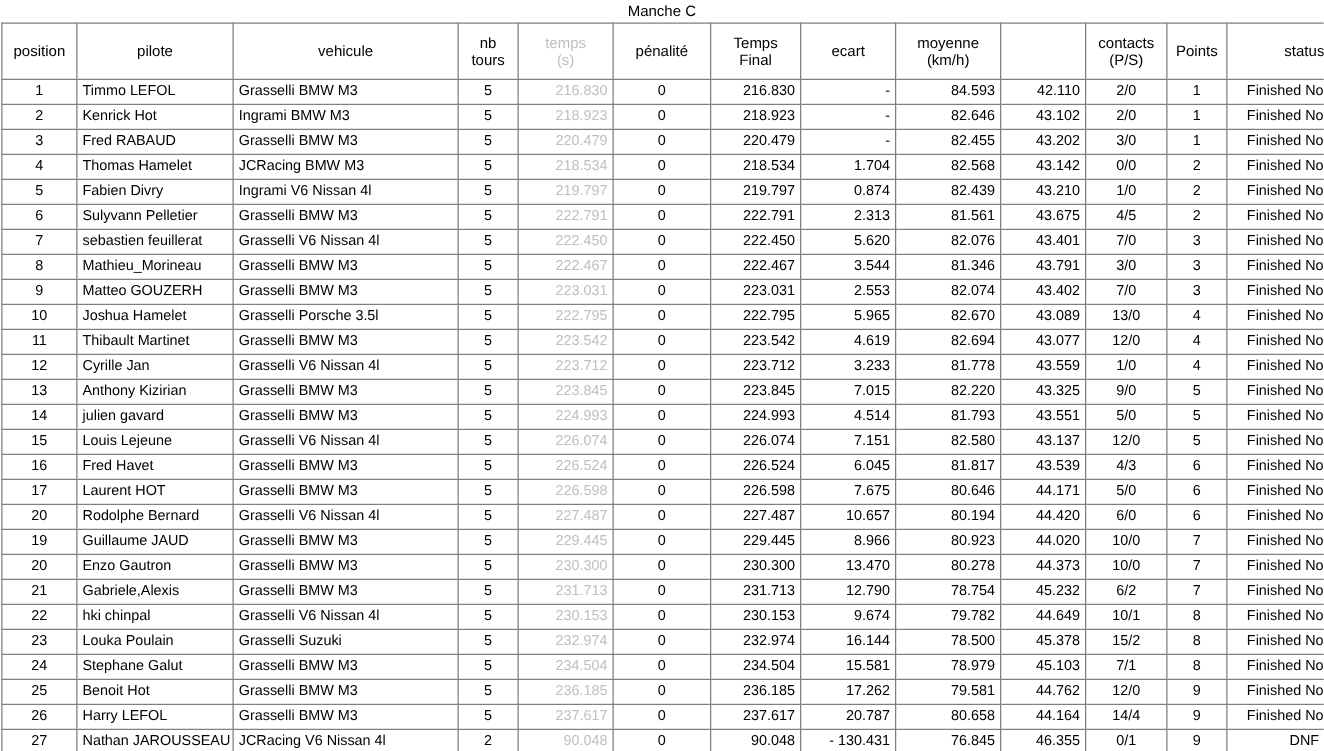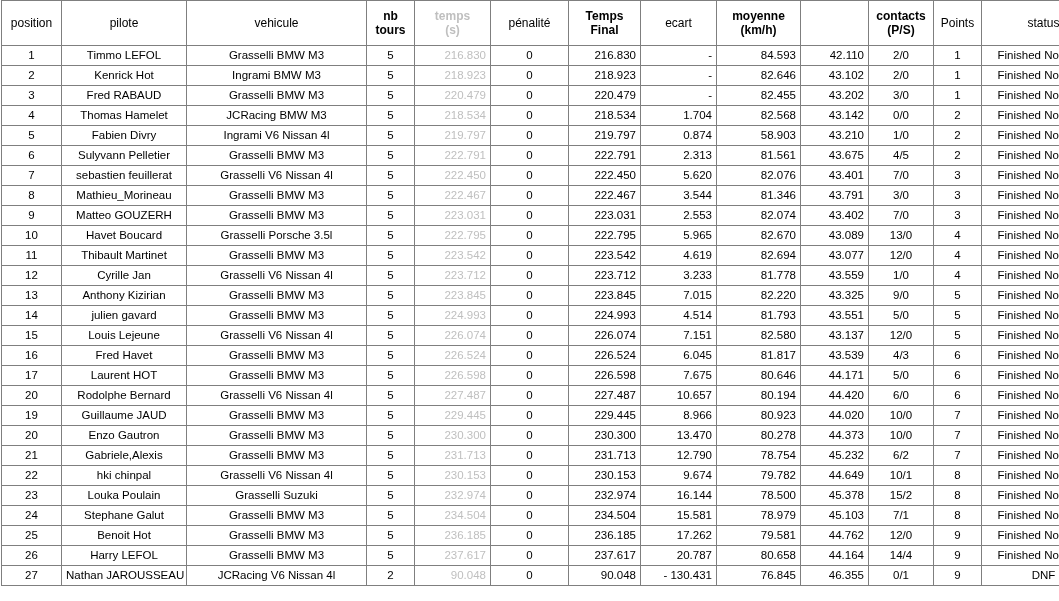--- a/index.html
+++ b/index.html
@@ -46,23 +46,23 @@
   }
   table.results thead th {
     height: 44px;
     line-height: 14px;
     text-align: center;
     vertical-align: middle;
     font-weight: normal;
     font-size: 12px;
     padding: 0 2px;
   }
-  .hdr-two span { display: block; font-weight: bold; }
+  .hdr-two span { display: block; }
   .c-center { text-align: center; }
-  .c-left { text-align: center; }
+  .c-left { text-align: left; }
   .c-right { text-align: right; }
   .grey-text { color: #bfbfbf; }
 
   
   col.c-position { width: 60px; }
   col.c-pilote   { width: 125px; }
   col.c-vehicule { width: 180px; }
   col.c-nbtours  { width: 48px; }
   col.c-temps    { width: 76px; }
   col.c-penalite { width: 78px; }
@@ -71,20 +71,21 @@
   col.c-moyenne  { width: 84px; }
   col.c-extra    { width: 68px; }
   col.c-contacts { width: 65px; }
   col.c-points   { width: 48px; }
   col.c-status   { width: 124px; }
 </style>
 </head>
 <body>
 
 <div class="page">
+  <div class="title">Manche C</div>
 
   <table class="results">
     <colgroup>
       <col class="c-position">
       <col class="c-pilote">
       <col class="c-vehicule">
       <col class="c-nbtours">
       <col class="c-temps">
       <col class="c-penalite">
       <col class="c-final">
@@ -190,21 +191,21 @@
         </tr>
         <tr>
           <td class="c-center">5</td>
           <td class="c-left">Fabien Divry</td>
           <td class="c-left">Ingrami V6 Nissan 4l</td>
           <td class="c-center">5</td>
           <td class="c-right grey-text">219.797</td>
           <td class="c-center">0</td>
           <td class="c-right">219.797</td>
           <td class="c-right">0.874</td>
-          <td class="c-right">58.903</td>
+          <td class="c-right">82.439</td>
           <td class="c-right">43.210</td>
           <td class="c-center">1/0</td>
           <td class="c-center">2</td>
           <td class="c-center">Finished Normally</td>
         </tr>
         <tr>
           <td class="c-center">6</td>
           <td class="c-left">Sulyvann Pelletier</td>
           <td class="c-left">Grasselli BMW M3</td>
           <td class="c-center">5</td>
@@ -258,21 +259,21 @@
           <td class="c-right">223.031</td>
           <td class="c-right">2.553</td>
           <td class="c-right">82.074</td>
           <td class="c-right">43.402</td>
           <td class="c-center">7/0</td>
           <td class="c-center">3</td>
           <td class="c-center">Finished Normally</td>
         </tr>
         <tr>
           <td class="c-center">10</td>
-          <td class="c-left">Havet Boucard</td>
+          <td class="c-left">Joshua Hamelet</td>
           <td class="c-left">Grasselli Porsche 3.5l</td>
           <td class="c-center">5</td>
           <td class="c-right grey-text">222.795</td>
           <td class="c-center">0</td>
           <td class="c-right">222.795</td>
           <td class="c-right">5.965</td>
           <td class="c-right">82.670</td>
           <td class="c-right">43.089</td>
           <td class="c-center">13/0</td>
           <td class="c-center">4</td>

